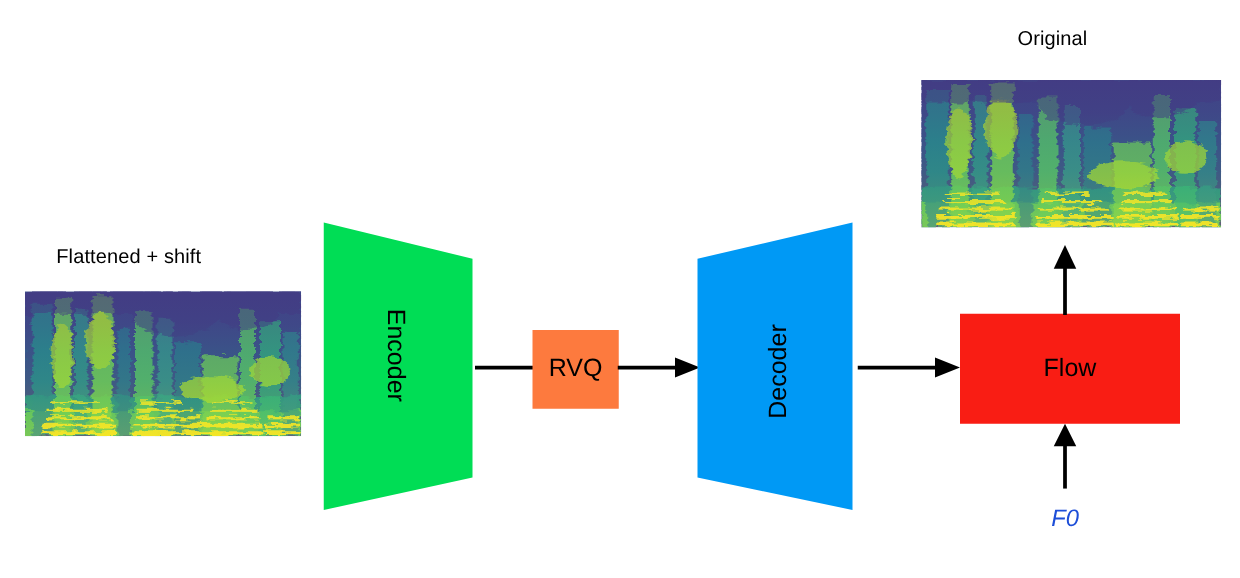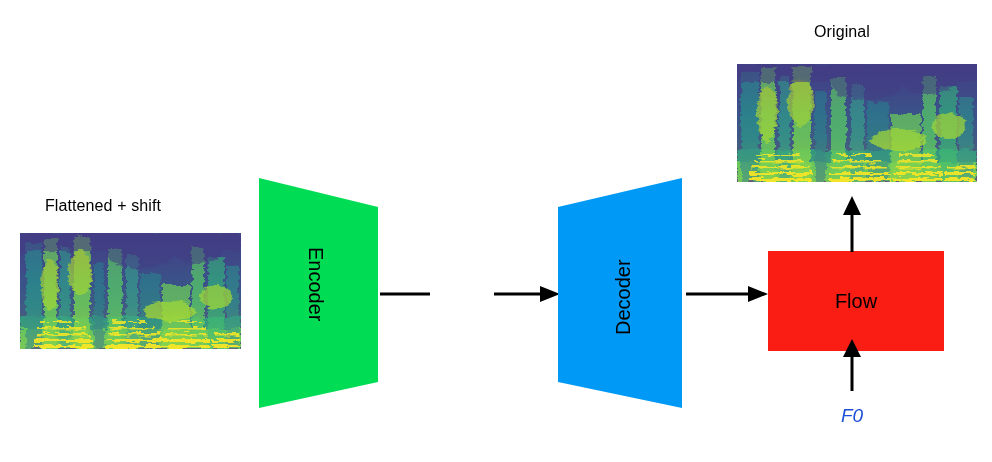--- a/index.html
+++ b/index.html
@@ -225,20 +225,23 @@
     </svg>
   </div>
   <div class="shape-text vert-down" style="left:326px; top:247px; transform: rotate(90deg);">Encoder</div>
 
   <div class="arrow" style="left:380px; top:286px; width:50px; height:16px;">
     <svg viewBox="0 0 50 16" preserveAspectRatio="none">
       <line x1="0" y1="8" x2="50" y2="8" stroke="#000" stroke-width="3"></line>
     </svg>
   </div>
 
+  <div class="box" style="left:426px; top:264px; width:69px; height:63px; background:#fd7a3e;">
+    <span>RVQ</span>
+  </div>
 
   <div class="arrow" style="left:494px; top:284px; width:66px; height:20px;">
     <svg viewBox="0 0 66 20" preserveAspectRatio="none">
       <line x1="0" y1="10" x2="50" y2="10" stroke="#000" stroke-width="3"></line>
       <polygon points="46,2 66,10 46,18" fill="#000"></polygon>
     </svg>
   </div>
 
   <div class="trapz" style="left:556px; top:176px; width:127px; height:234px;">
     <svg viewBox="0 0 127 234" preserveAspectRatio="none">
@@ -247,21 +250,21 @@
   </div>
   <div class="shape-text vert-up" style="left:613px; top:335px; transform: rotate(-90deg);">Decoder</div>
 
   <div class="arrow" style="left:686px; top:284px; width:82px; height:20px;">
     <svg viewBox="0 0 82 20" preserveAspectRatio="none">
       <line x1="0" y1="10" x2="66" y2="10" stroke="#000" stroke-width="3"></line>
       <polygon points="62,2 82,10 62,18" fill="#000"></polygon>
     </svg>
   </div>
 
-  <div class="box" style="left:768px; top:251px; width:176px; height:100px; background:#f91d14;">
+  <div class="box" style="left:768px; top:251px; width:176px; height:88px; background:#f91d14;">
     <span>Flow</span>
   </div>
 
   <div class="arrow" style="left:840px; top:196px; width:24px; height:56px;">
     <svg viewBox="0 0 24 56" preserveAspectRatio="none">
       <line x1="12" y1="56" x2="12" y2="16" stroke="#000" stroke-width="3"></line>
       <polygon points="3,19 12,0 21,19" fill="#000"></polygon>
     </svg>
   </div>
 

